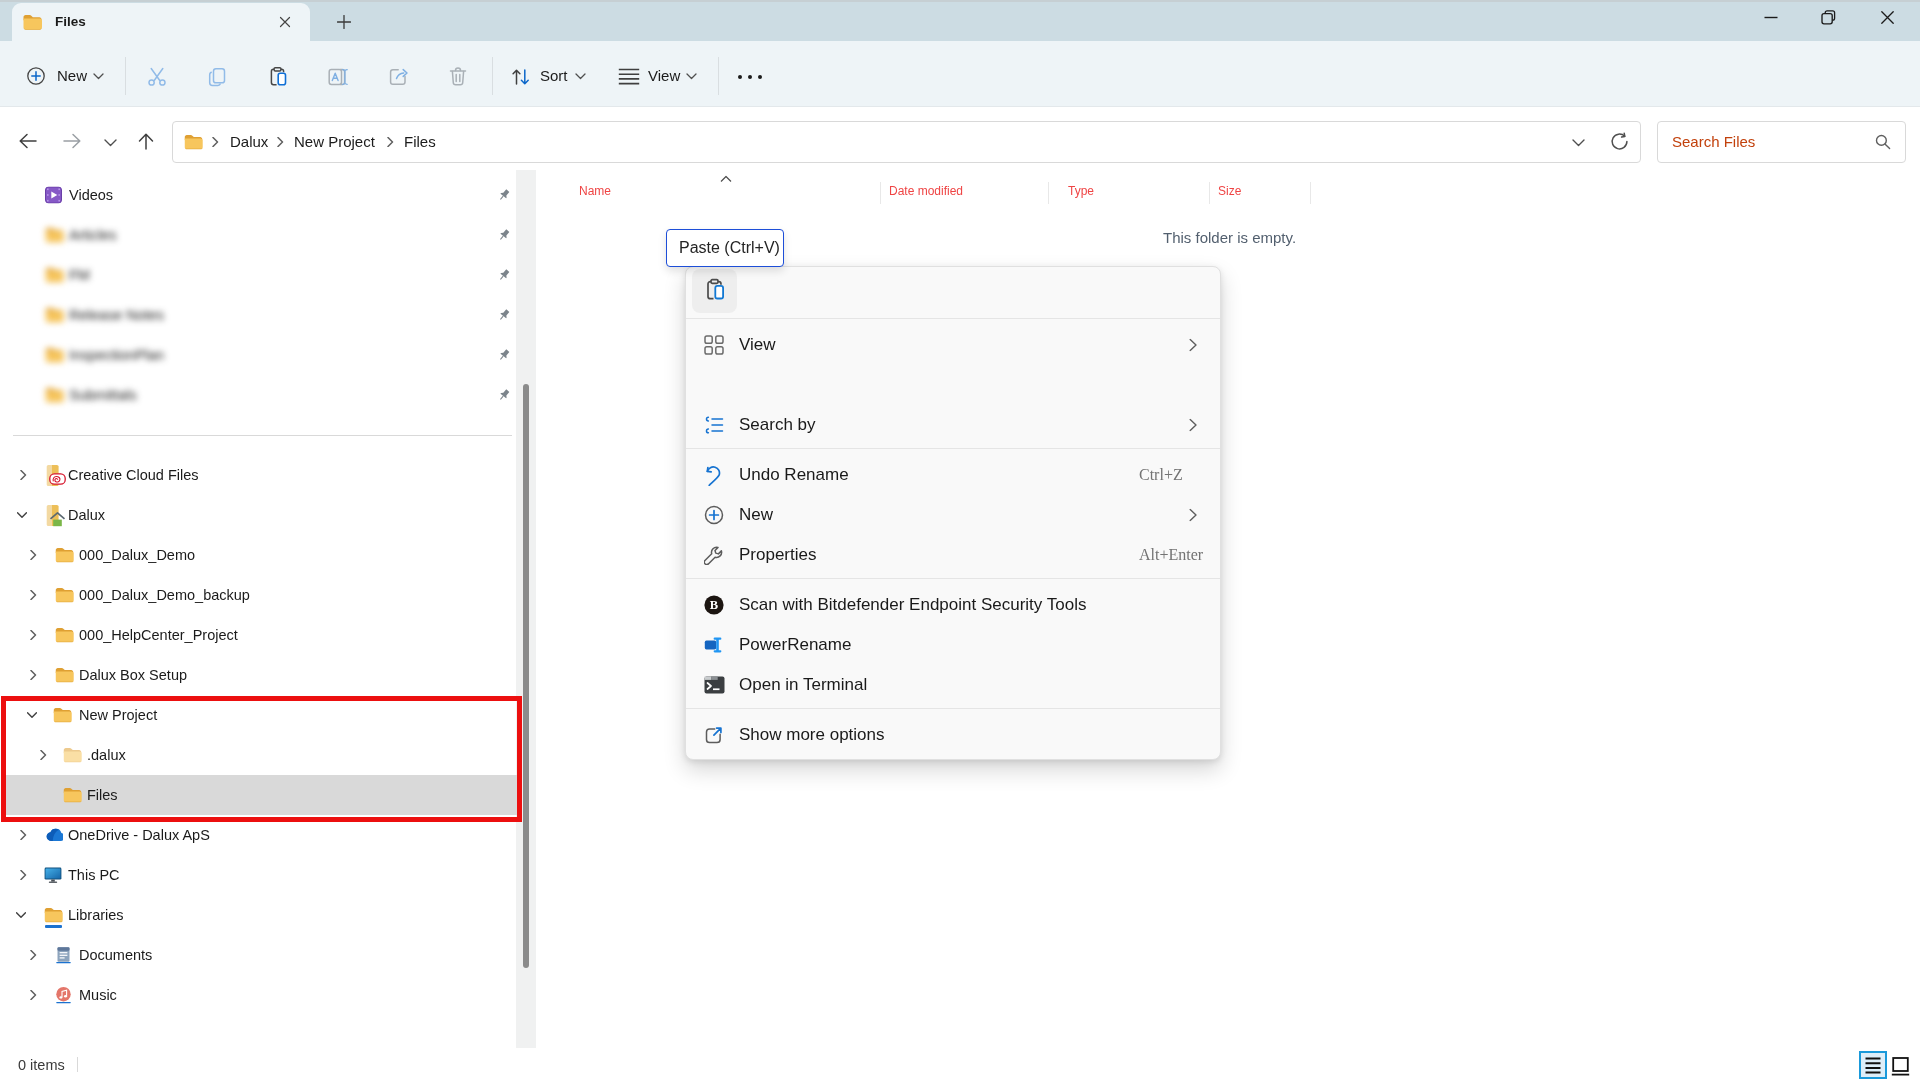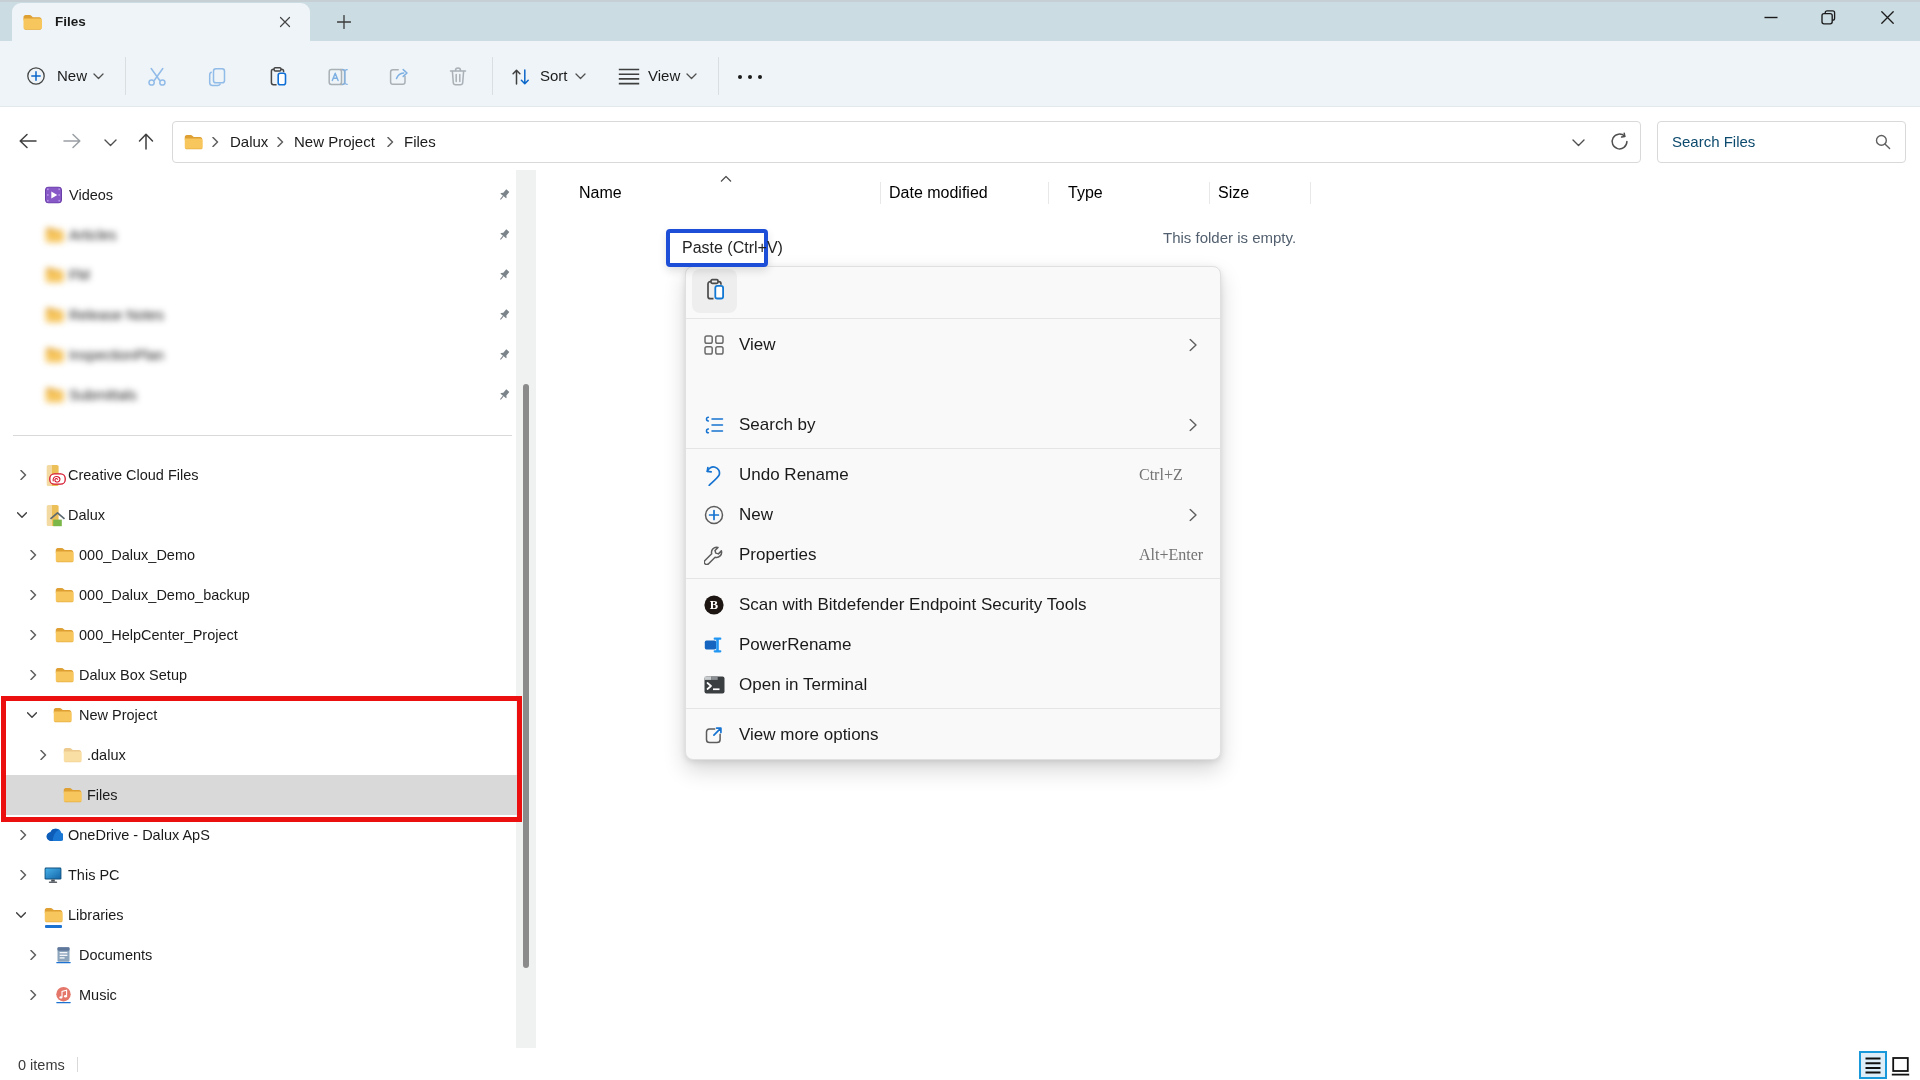--- a/index.html
+++ b/index.html
@@ -27,24 +27,24 @@
 .icon16{position:absolute;top:50%;transform:translateY(-50%);}
 
 #cmenu{position:absolute;left:685px;top:266px;width:536px;height:494px;background:#f9f9f9;border:1px solid #e0e0e0;border-radius:8px;box-shadow:0 10px 22px rgba(0,0,0,0.16), 0 2px 6px rgba(0,0,0,0.10);}
 .mitem{position:absolute;left:0;width:534px;height:40px;}
 .mtxt{position:absolute;left:53px;top:50%;transform:translateY(-50%);font-size:17px;color:#1a1a1a;white-space:nowrap;}
 .msc{position:absolute;left:453px;top:50%;transform:translateY(-50%);font-size:16px;color:#737373;white-space:nowrap;font-family:Liberation Serif, serif;}
 .msep{position:absolute;left:0;width:534px;height:1px;background:#e5e5e5;}
 .micon{position:absolute;left:18px;top:50%;transform:translateY(-50%);}
 .mchev{position:absolute;left:503px;top:50%;transform:translateY(-50%);}
 
-#tooltip{position:absolute;left:666px;top:229px;width:102px;height:38px;background:#fff;border:4px solid #1d4ed8;border-radius:4px;box-shadow:0 4px 9px rgba(0,0,0,0.12);z-index:30;}
+#tooltip{position:absolute;left:666px;top:229px;width:118px;height:38px;background:#fff;border:1px solid #1d4ed8;border-radius:4px;box-shadow:0 4px 9px rgba(0,0,0,0.12);z-index:30;}
 #tooltip span{position:absolute;left:12px;top:50%;transform:translateY(-50%);font-size:16px;color:#242424;white-space:nowrap;}
 
-.hdr{position:absolute;font-size:16px;color:#000000;white-space:nowrap;}
+.hdr{position:absolute;font-size:12px;color:#ef4444;white-space:nowrap;}
 .hsep{position:absolute;top:182px;width:1px;height:22px;background:#e8e8e8;}
 
 #sbtrack{position:absolute;left:516px;top:170px;width:20px;height:881px;background:#f0f1f1;}
 #sbthumb{position:absolute;left:523px;top:384px;width:6px;height:584px;background:#8b8b8b;border-radius:3px;}
 
 #redbox{position:absolute;left:1px;top:696px;width:521px;height:126px;border:5px solid #ec0f0f;z-index:5;}
 #selrow{position:absolute;left:6px;top:775px;width:511px;height:40px;background:#d9d9d9;}
 
 #statusbar{position:absolute;left:0;top:1048px;width:1920px;height:32px;background:#fff;}
 </style>
@@ -257,21 +257,21 @@
     </svg>
 <span class="lbl" style="left:404px;top:133px;font-size:15px;">Files</span>
 <svg class="abs" style="left:1572px;top:139px" width="13" height="8" viewBox="0 0 13 8">
       <path d="M1 1 L6.5 6.5 L12 1" fill="none" stroke="#4f4f4f" stroke-width="1.4" stroke-linecap="round" stroke-linejoin="round"></path>
     </svg>
 <svg class="abs" style="left:1610px;top:132px" width="19" height="19" viewBox="0 0 19 19">
       <path d="M16.9 9.5 a7.4 7.4 0 1 1 -2.2 -5.3" fill="none" stroke="#4f4f4f" stroke-width="1.5" stroke-linecap="round"></path>
       <path d="M14.2 1.2 L14.8 4.4 L11.6 5.1" fill="none" stroke="#4f4f4f" stroke-width="1.5" stroke-linecap="round" stroke-linejoin="round"></path>
     </svg>
 <div id="searchbox"></div>
-<span class="lbl" style="left:1672px;top:133px;font-size:15px;color:#0c4a6e;">Search Files</span>
+<span class="lbl" style="left:1672px;top:133px;font-size:15px;color:#c2410c;">Search Files</span>
 <svg class="abs" style="left:1875px;top:134px" width="16" height="16" viewBox="0 0 16 16">
       <circle cx="6.4" cy="6.4" r="4.9" fill="none" stroke="#5f5f5f" stroke-width="1.4"></circle>
       <path d="M10.2 10.2 L14.6 14.6" stroke="#5f5f5f" stroke-width="1.4" stroke-linecap="round"></path>
     </svg>
 
 <div id="sidebar" class="abs" style="left:0;top:170px;width:516px;height:878px;background:#fff;"></div>
 
 <div class="srow" style="top:175px;">
   <svg class="icon16" style="left:45px" width="17" height="17" viewBox="0 0 17 17">
         <use href="#videosicon"></use>
@@ -597,21 +597,21 @@
           <rect x="9" y="12.4" width="6.5" height="1.7" fill="#fff"></rect>
         </svg>
     <span class="mtxt">Open in Terminal</span>
   </div>
   <div class="msep" style="top:441px;"></div>
   <div class="mitem" style="top:448px;">
     <svg class="micon" width="20" height="20" viewBox="0 0 20 20">
           <path d="M10.7 3.9 H5.6 A3.1 3.1 0 0 0 2.5 7 v7.4 a3.1 3.1 0 0 0 3.1 3.1 h7.4 a3.1 3.1 0 0 0 3.1 -3.1 V9.3" fill="none" stroke="#5c5c5c" stroke-width="1.5" stroke-linecap="round"></path>
           <path d="M9.9 10.1 L16.6 3.4 M12.6 3.1 h4.3 v4.3" fill="none" stroke="#1673d1" stroke-width="1.7" stroke-linecap="round" stroke-linejoin="round"></path>
         </svg>
-    <span class="mtxt">View more options</span>
+    <span class="mtxt">Show more options</span>
   </div>
 </div>
 
 <div id="tooltip">
       <span>Paste (Ctrl+V)</span>
     </div>
 
 </div>
 
 </body></html>

